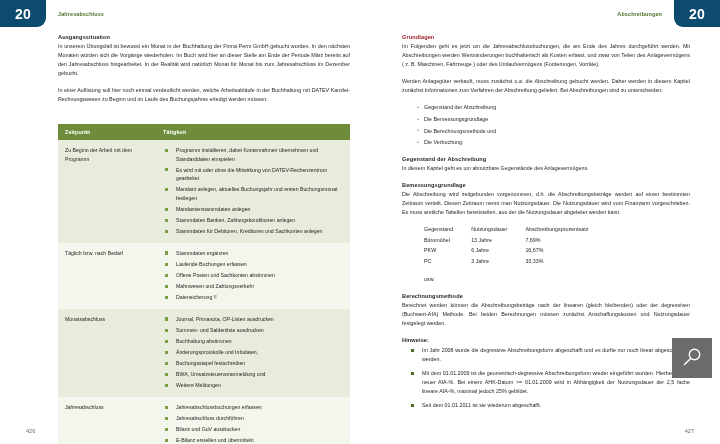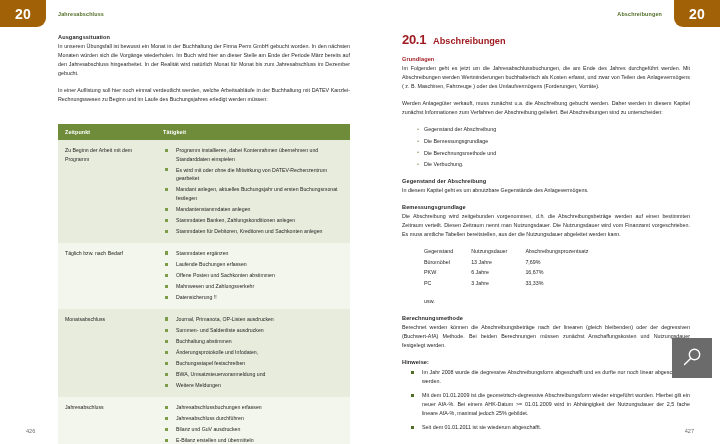--- a/index.html
+++ b/index.html
@@ -36,21 +36,21 @@
     height: 27px;
     display: flex;
     align-items: stretch;
   }
   .runhead.left { left: 0; }
   .runhead.right { right: 0; flex-direction: row-reverse; }
 
   .chapter-tab {
     width: 46px;
     height: 27px;
-    background: #a16207;
+    background: #0c4a6e;
     color: #ffffff;
     font-size: 14px;
     font-weight: bold;
     display: flex;
     align-items: center;
     justify-content: center;
     letter-spacing: .3px;
   }
   .runhead.left .chapter-tab {
     border-bottom-right-radius: 9px;
@@ -349,24 +349,20 @@
 
   <div class="page page-right">
 
     <div class="runhead right">
       <div class="chapter-tab">20</div>
       <div class="runhead-label">Abschreibungen</div>
     </div>
 
     <div class="body-col">
 
-      <div class="sec-title">
-        <span class="sec-num">20.1</span>
-        <span class="sec-name">Abschreibungen</span>
-      </div>
 
       <h3 class="sub red">Grundlagen</h3>
       <p class="para">Im Folgenden geht es jetzt um die Jahresabschlussbuchungen, die am Ende des Jahres durchgeführt werden. Mit Abschreibungen werden Wertminderungen buchhalterisch als Kosten erfasst, und zwar von Teilen des Anlagevermögens ( z. B. Maschinen, Fahrzeuge ) oder des Umlaufvermögens (Forderungen, Vorräte).</p>
       <p class="para">Werden Anlagegüter verkauft, muss zunächst u.a. die Abschreibung gebucht werden. Daher werden in diesem Kapitel zunächst Informationen zum Verfahren der Abschreibung geliefert. Bei Abschreibungen sind zu unterscheiden:</p>
 
       <ul class="dot-list">
         <li>Gegenstand der Abschreibung</li>
         <li>Die Bemessungsgrundlage</li>
         <li>Die Berechnungsmethode und</li>
         <li>Die Verbuchung.</li>

